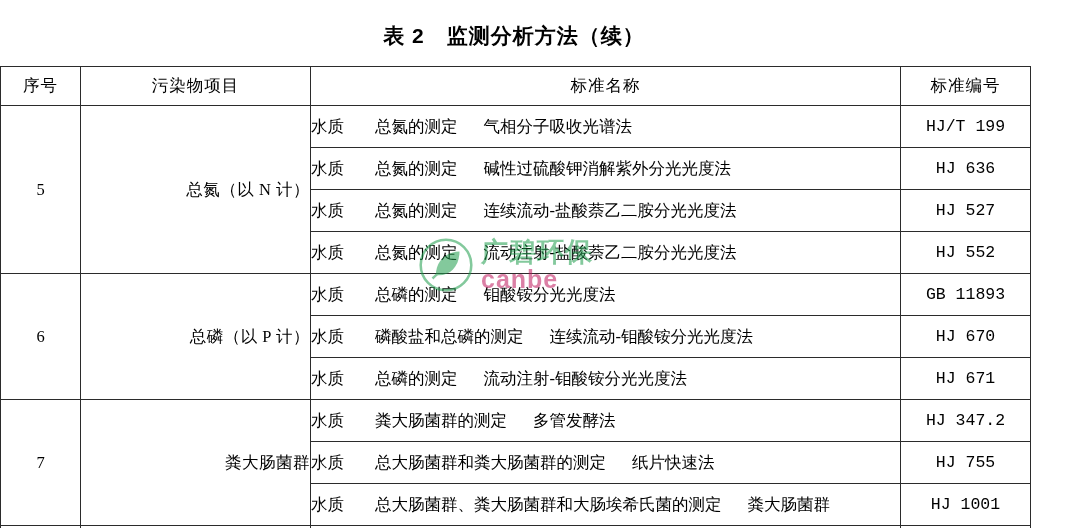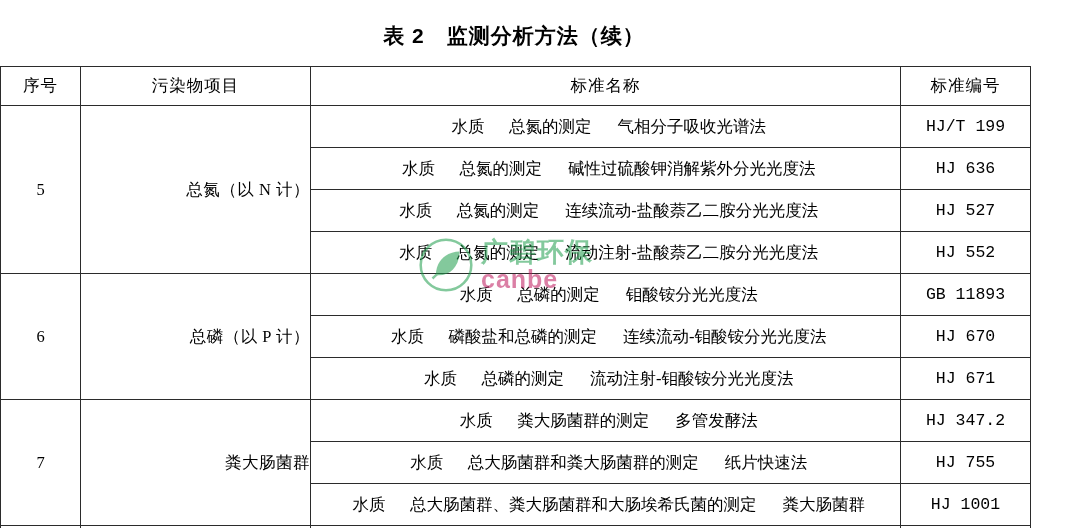--- a/index.html
+++ b/index.html
@@ -74,21 +74,20 @@
     font-size: 16px;
     font-family: "Liberation Mono", "DejaVu Sans Mono", monospace;
     letter-spacing: 0px;
   }
   td.cell-name {
     height: 41px;
     padding-left: 18px;
     white-space: nowrap;
     font-size: 16.5px;
     vertical-align: middle;
-    text-align: center;
   }
   .name-prefix {
     display: inline-block;
     min-width: 46px;
   }
   .name-gap {
     display: inline-block;
     width: 26px;
   }
   .name-gap-sm {

